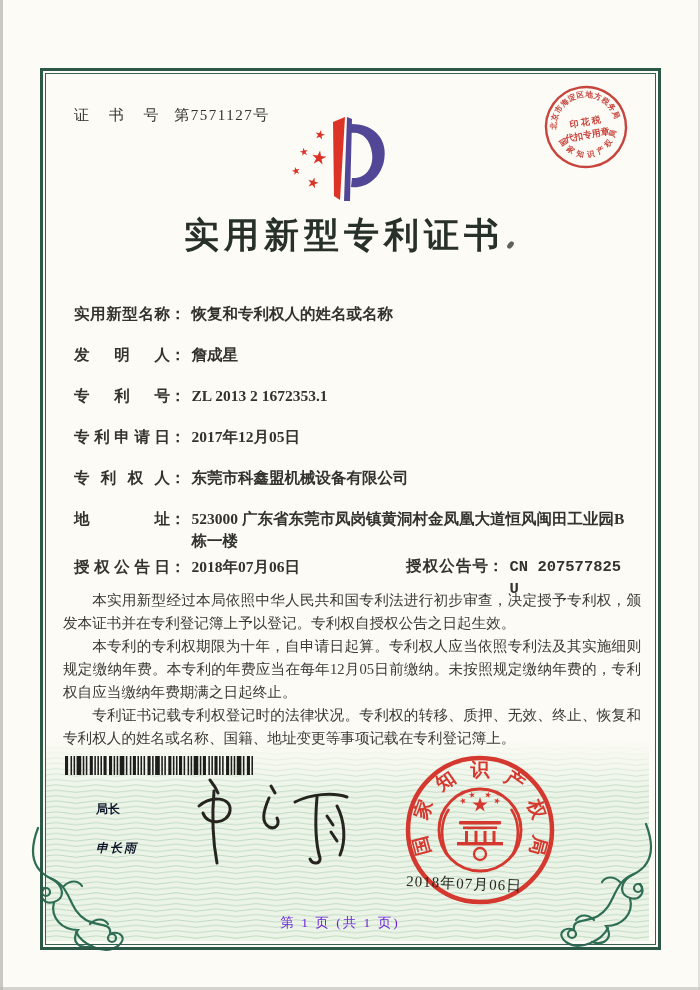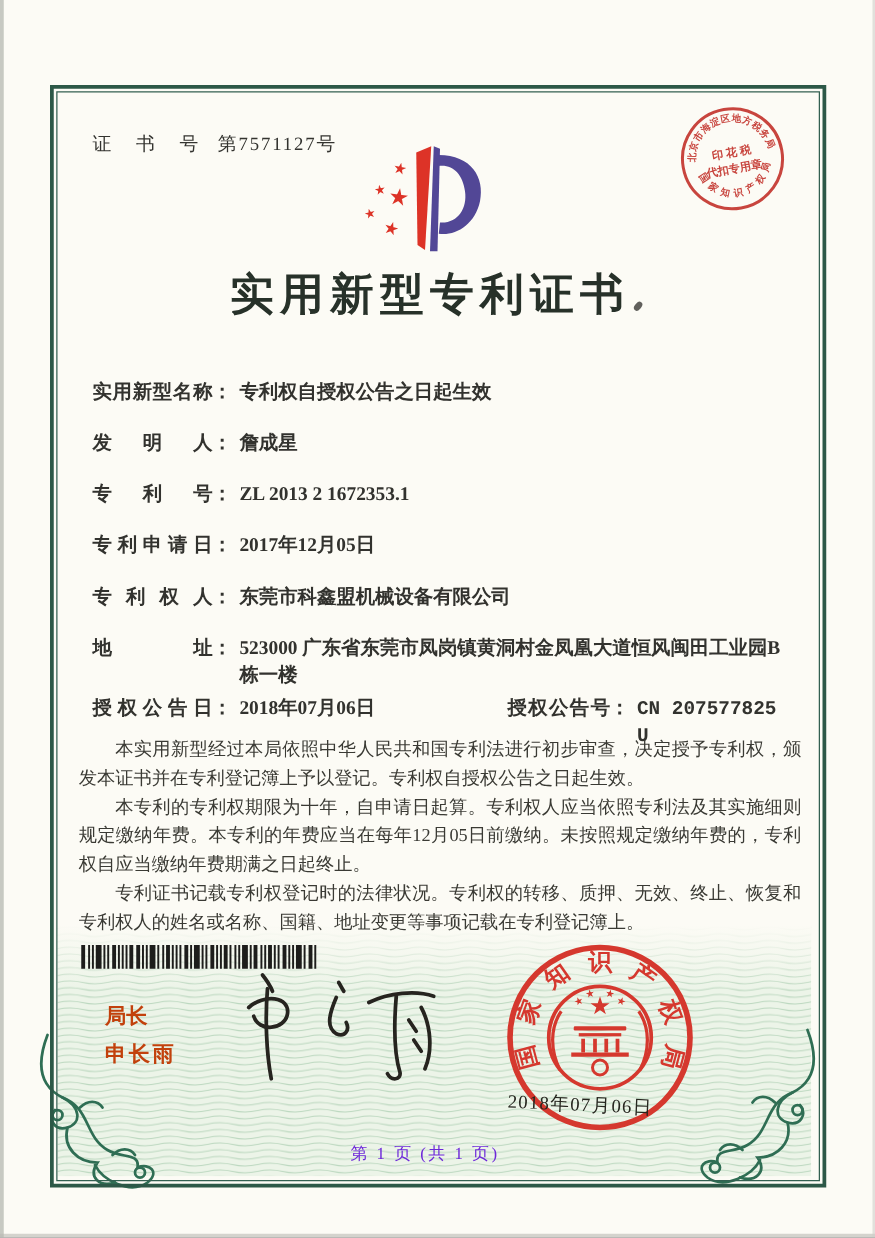--- a/index.html
+++ b/index.html
@@ -47,22 +47,22 @@
   .frow.grant{margin-top:0;}
   .grant-right{position:absolute;left:332px;top:0;display:flex;font-family:Liberation Mono, monospace;}
   .grant-right .flabel{flex:0 0 82px;width:82px;}
 
   .bodytext{position:absolute;left:63px;top:589px;width:578px;z-index:3;
     font-size:14.6px;line-height:23px;color:#3a3a34;text-align:justify;}
   .bodytext p{margin:0;text-indent:2em;}
 
   .barcode{position:absolute;left:64px;top:756px;z-index:3;}
 
-  .director{position:absolute;left:84px;top:801px;z-index:3;font-size:17px;font-weight:700;color:#c2410c;}
-  .director .dname{margin-top:8px;letter-spacing:2px;}
+  .director{position:absolute;left:96px;top:801px;z-index:3;font-size:12px;font-weight:700;color:#0f172a;}
+  .director .dname{margin-top:22px;letter-spacing:2px;font-style:italic;}
 
   .signature{position:absolute;left:183px;top:766px;z-index:3;}
 
   .seal{position:absolute;left:378px;top:738px;z-index:3;}
   .seal-ring{fill:none;stroke:#d5382e;stroke-width:4.5;}
   .seal-ch{font-size:19px;fill:#d5382e;font-weight:700;text-anchor:middle;font-family:"Liberation Serif",serif;}
   .seal-date{font-size:15px;fill:#26261f;letter-spacing:1px;font-family:"Liberation Serif",serif;}
 
   .stamp{position:absolute;left:541px;top:82px;z-index:3;}
   .stamp-ring{fill:none;stroke:#c8453e;stroke-width:2.4;}
@@ -174,21 +174,21 @@
         </g>
       <text y="-2" class="stamp-mid">印 花 税</text>
       <text y="11" class="stamp-mid">代扣专用章</text>
     </g>
   </svg>
 
   <div class="fields">
     <div class="frow">
       <span class="flabel">实用新型名称</span>
         <span class="fcolon">：</span>
-      <span class="fvalue">专利权自授权公告之日起生效</span>
+      <span class="fvalue">恢复和专利权人的姓名或名称</span>
     </div>
     <div class="frow">
       <span class="flabel">发明人</span>
         <span class="fcolon">：</span>
       <span class="fvalue">詹成星</span>
     </div>
     <div class="frow">
       <span class="flabel">专利号</span>
         <span class="fcolon">：</span>
       <span class="fvalue">ZL 2013 2 1672353.1</span>

